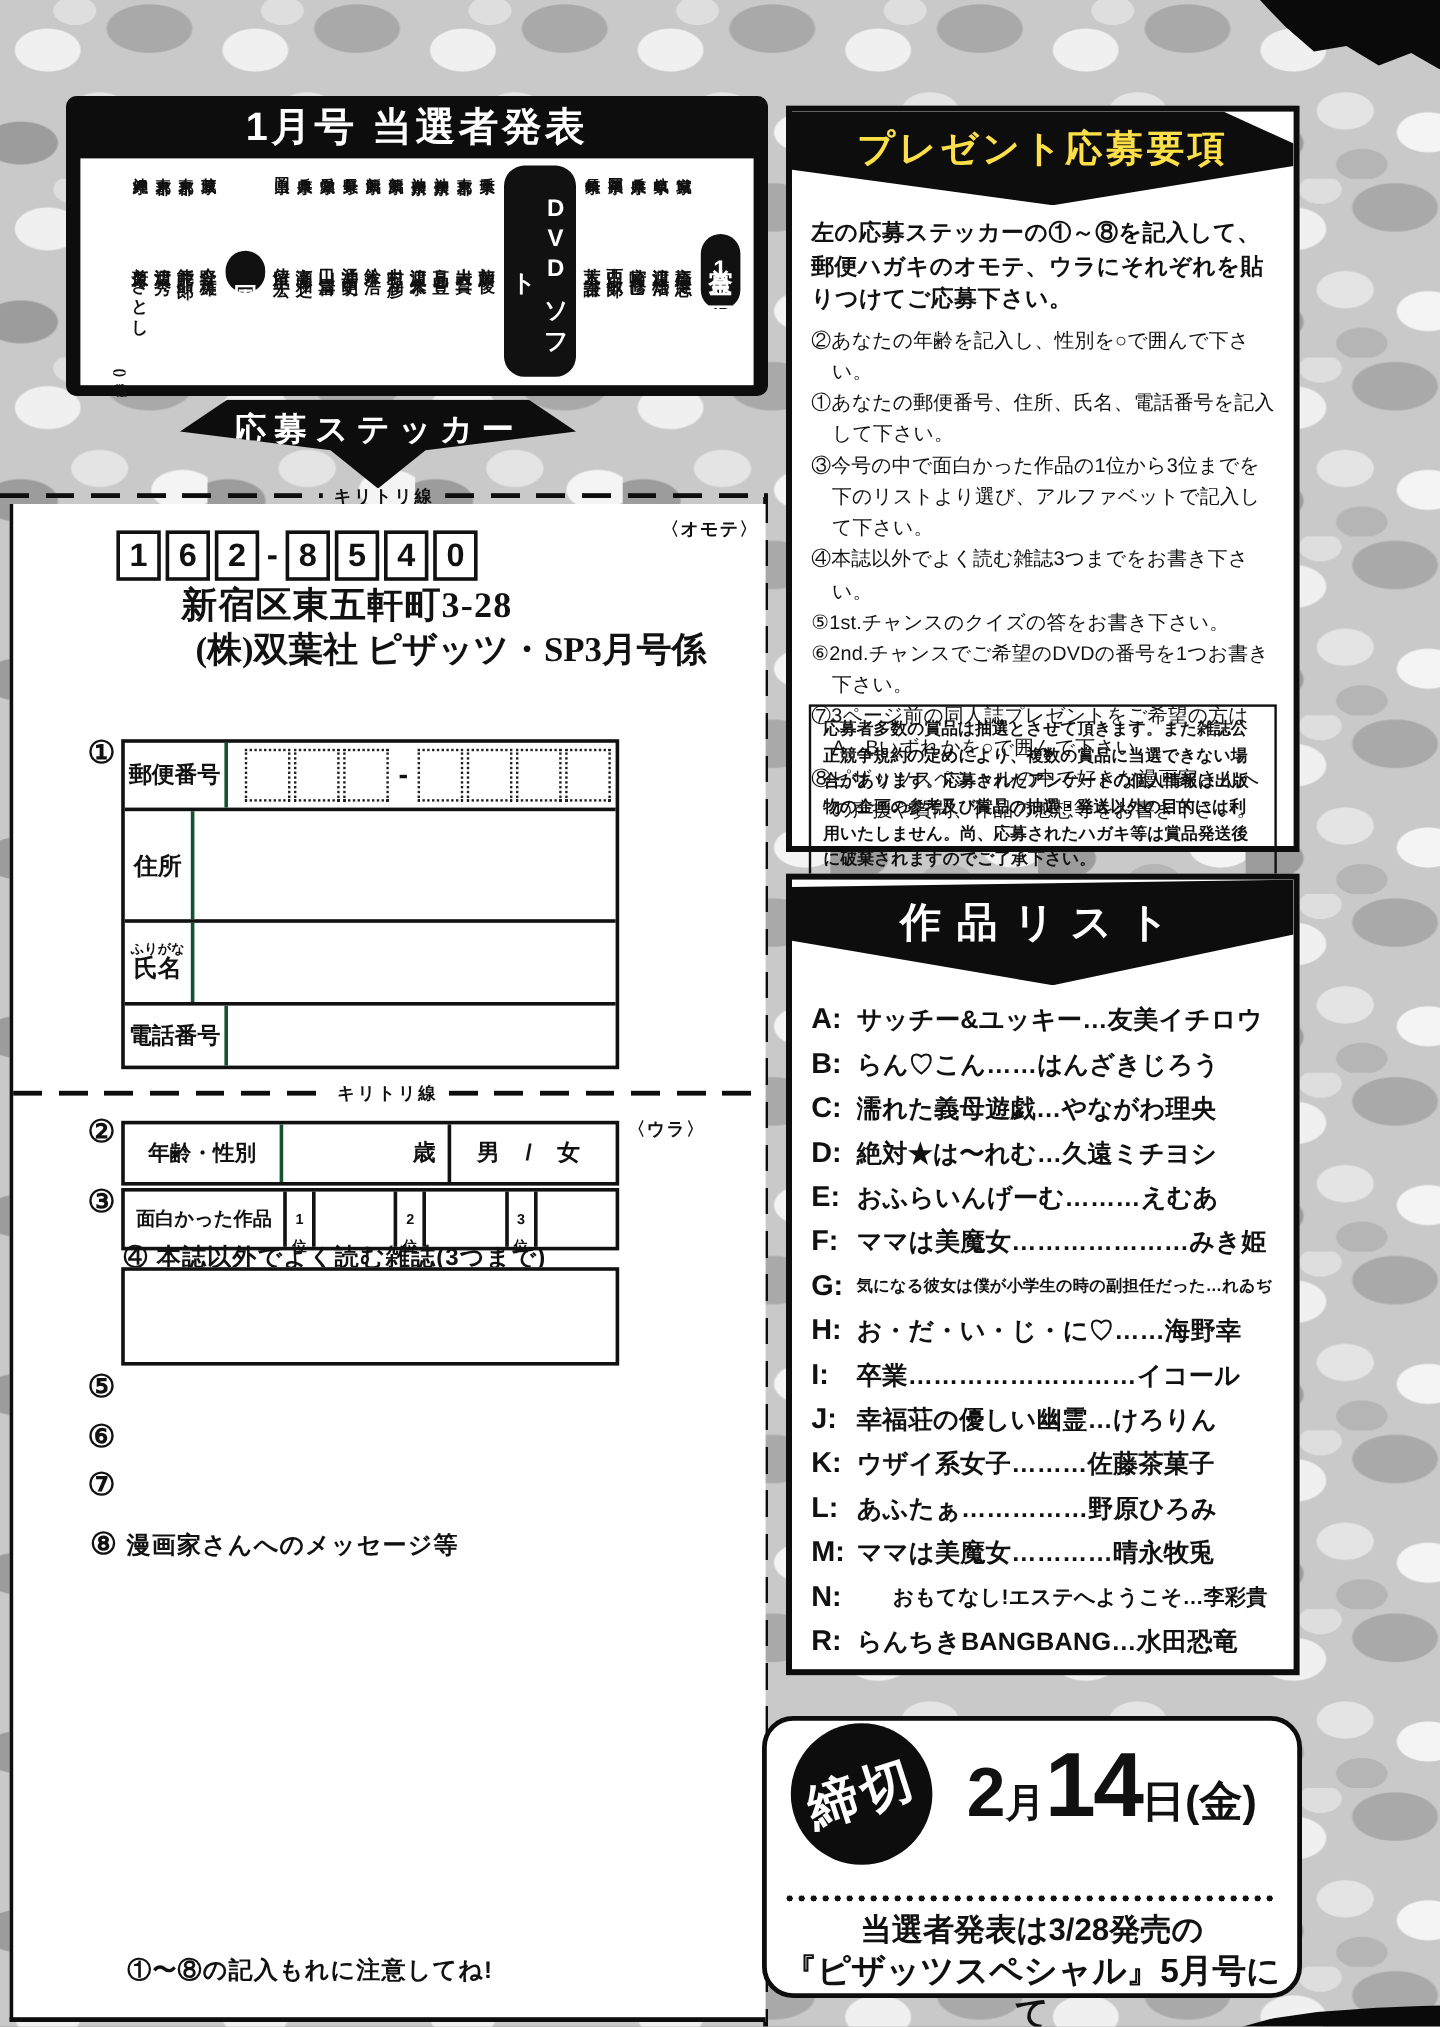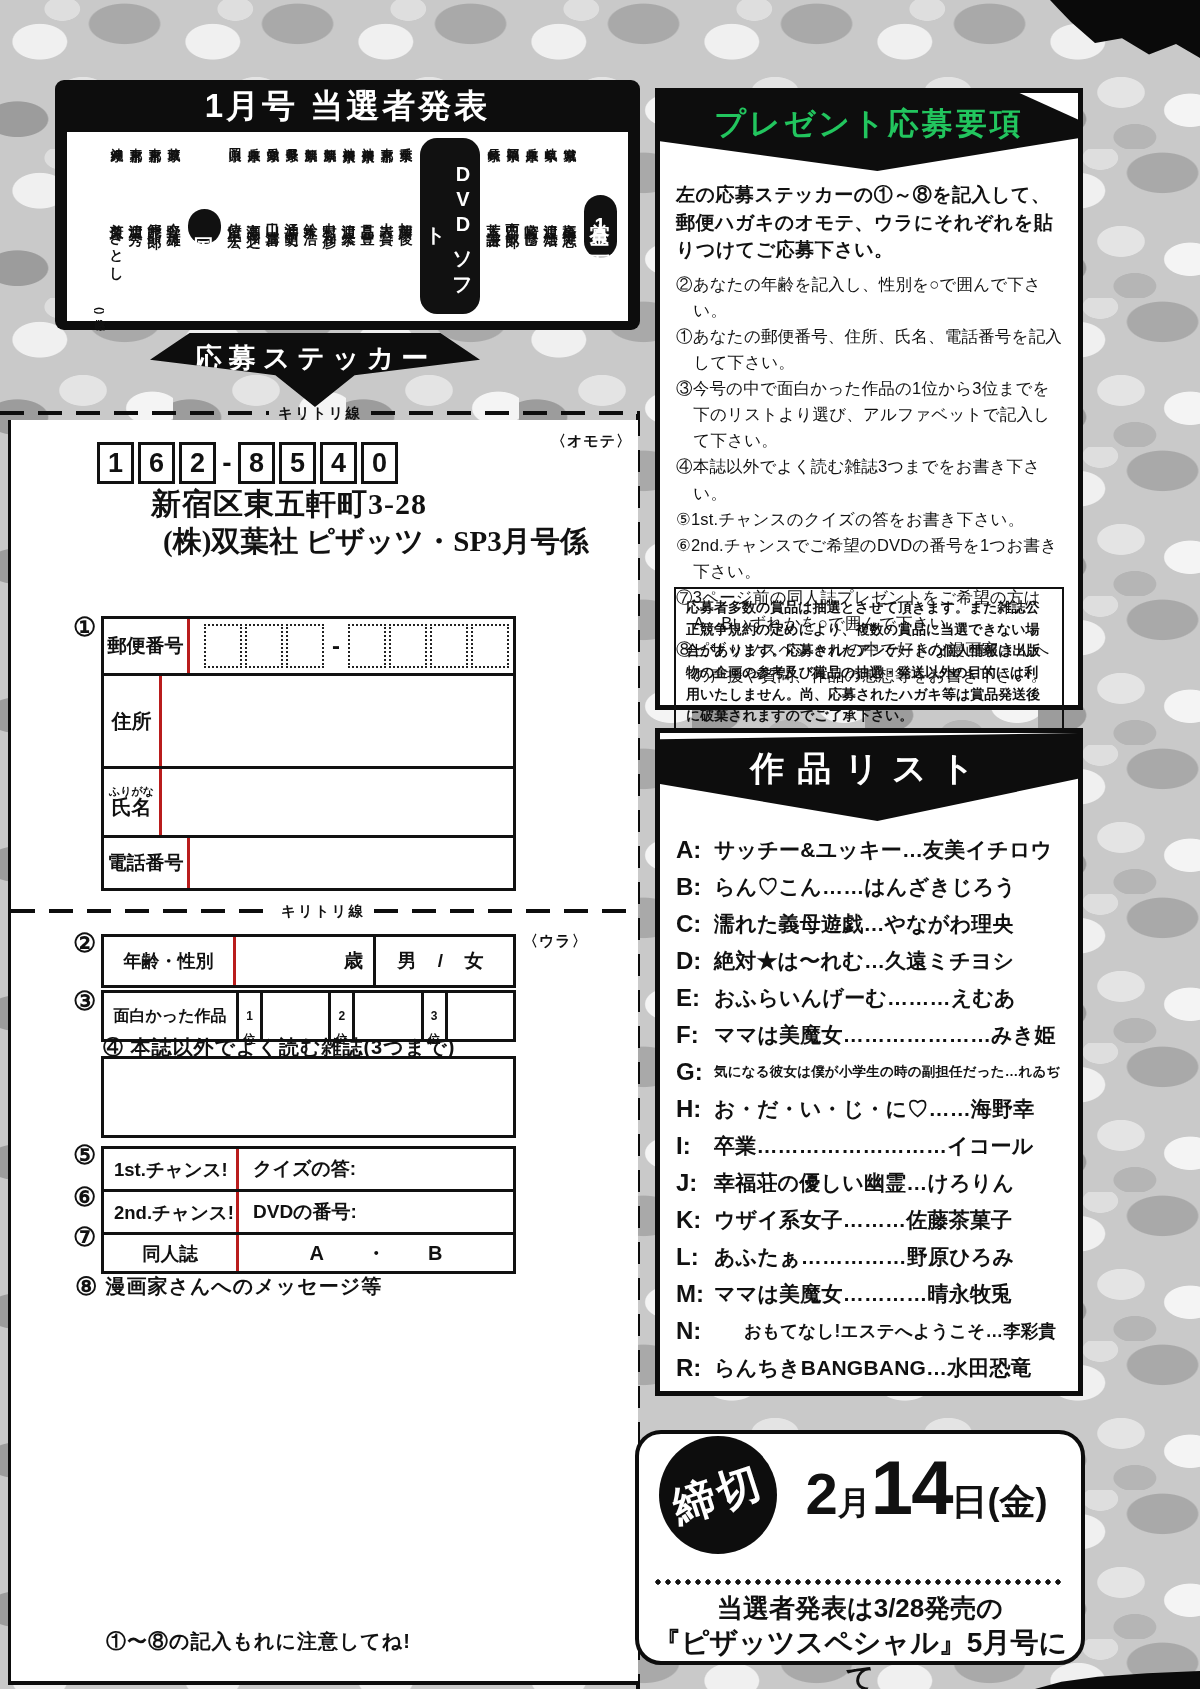--- a/index.html
+++ b/index.html
@@ -65,21 +65,21 @@
   .addr1{position:absolute; left:140px; top:64px; font-family:"Liberation Serif", serif;
     font-size:30px; font-weight:700; letter-spacing:1px;}
   .addr2{position:absolute; left:152px; top:102px; font-family:"Liberation Serif", serif;
     font-size:29px; font-weight:700;}
   .qnum{position:absolute; font-size:26px; font-weight:600;}
   .ftable{position:absolute; left:90px; width:415px; border:3px solid #111;
     box-sizing:border-box; background:#fff; display:flex; flex-direction:column;}
   .frow{display:flex; border-bottom:3px solid #111;}
   .frow:last-child{border-bottom:none;}
   .fcell{display:flex; align-items:center; justify-content:center; box-sizing:border-box;}
-  .flabel{border-right:3px solid #b91c1c; font-weight:600;}
+  .flabel{border-right:3px solid #14532d; font-weight:600;}
   .flabel-stack{flex-direction:column; line-height:1.05;}
   .furi{font-size:11px; font-weight:600;}
   .dotboxes{display:flex; align-items:center; gap:3px; margin-left:14px;}
   .dbox{width:34px; height:40px; border:2px dotted #222;}
   .dhy{width:18px; text-align:center; font-size:24px; font-weight:800;}
   .rankcell{border-left:3px solid #111; writing-mode:vertical-rl; text-orientation:upright;
     font-size:12px; font-weight:600; display:flex; align-items:center; justify-content:center;
     line-height:1; box-sizing:border-box;}
   .emptycell{border-left:none; flex:1;}
   .q4box{position:absolute; left:90px; top:636px; width:415px; height:82px;
@@ -88,21 +88,21 @@
   .q8row{position:absolute; left:64px; top:852px; display:flex; align-items:center; gap:8px;}
   .q8row .qinline{font-size:25px; font-weight:600;}
   .q8row .q8lab{font-size:20px; font-weight:600; letter-spacing:1px;}
   .footnote{position:absolute; left:95px; top:1208px; font-size:20px; font-weight:600; letter-spacing:1px;}
 
   
   .gbox{position:absolute; left:655px; top:88px; width:428px; height:622px;
     background:#fff; border:5px solid #0d0d0d; box-sizing:border-box;}
   .g-banner{position:absolute; left:0; right:0; top:0; height:78px; background:#0d0d0d;
     clip-path:polygon(0 0,86% 0,100% 34%,100% 58%,52% 100%,0 62%);}
-  .g-banner span{display:block; text-align:center; padding-top:10px; color:#22c55e;
+  .g-banner span{display:block; text-align:center; padding-top:10px; color:#fde047;
     font-size:31px; font-weight:800; letter-spacing:3px;}
   .g-intro{position:absolute; left:16px; right:14px; top:88px; font-size:19px;
     font-weight:800; line-height:1.45; letter-spacing:0.5px;}
   .g-items{position:absolute; left:16px; right:12px; top:178px;}
   .g-item{font-size:16.5px; line-height:1.58; font-weight:500;
     padding-left:1.05em; text-indent:-1.05em; letter-spacing:0.2px;}
   .g-fine{position:absolute; left:14px; right:14px; top:494px; border:2.5px solid #111;
     padding:8px 10px; font-size:14px; font-weight:600; line-height:1.55; box-sizing:border-box;}
 
   
@@ -271,38 +271,20 @@
 
     <div class="q4lab">
       <span>④</span>
       <span>本誌以外でよく読む雑誌(3つまで)</span>
     </div>
     <div class="q4box"></div>
 
     <span class="qnum" style="left:62px; top:720px;">⑤</span>
     <span class="qnum" style="left:62px; top:762px;">⑥</span>
     <span class="qnum" style="left:62px; top:802px;">⑦</span>
-    <div class="ftable" style="top:726px;">
-      <div class="frow" style="height:40px;">
-        <div class="fcell flabel" style="width:135px; font-size:18.5px; justify-content:flex-start; padding-left:10px;">1st.チャンス!</div>
-        <div class="fcell" style="flex:1; justify-content:flex-start; padding-left:14px; font-size:19px; font-weight:600;">クイズの答:</div>
-      </div>
-      <div class="frow" style="height:40px;">
-        <div class="fcell flabel" style="width:135px; font-size:18.5px; justify-content:flex-start; padding-left:10px;">2nd.チャンス!</div>
-        <div class="fcell" style="flex:1; justify-content:flex-start; padding-left:14px; font-size:19px; font-weight:600;">DVDの番号:</div>
-      </div>
-      <div class="frow" style="height:36px;">
-        <div class="fcell flabel" style="width:135px; font-size:18.5px;">同人誌</div>
-        <div class="fcell" style="flex:1; gap:42px; font-size:20px; font-weight:600;">
-          <span>A</span>
-          <span>・</span>
-          <span>B</span>
-        </div>
-      </div>
-    </div>
 
     <div class="q8row">
       <span class="qinline">⑧</span>
       <span class="q8lab">漫画家さんへのメッセージ等</span>
     </div>
 
     <div class="footnote">①〜⑧の記入もれに注意してね!</div>
   </div>
 
   <div class="gbox">

